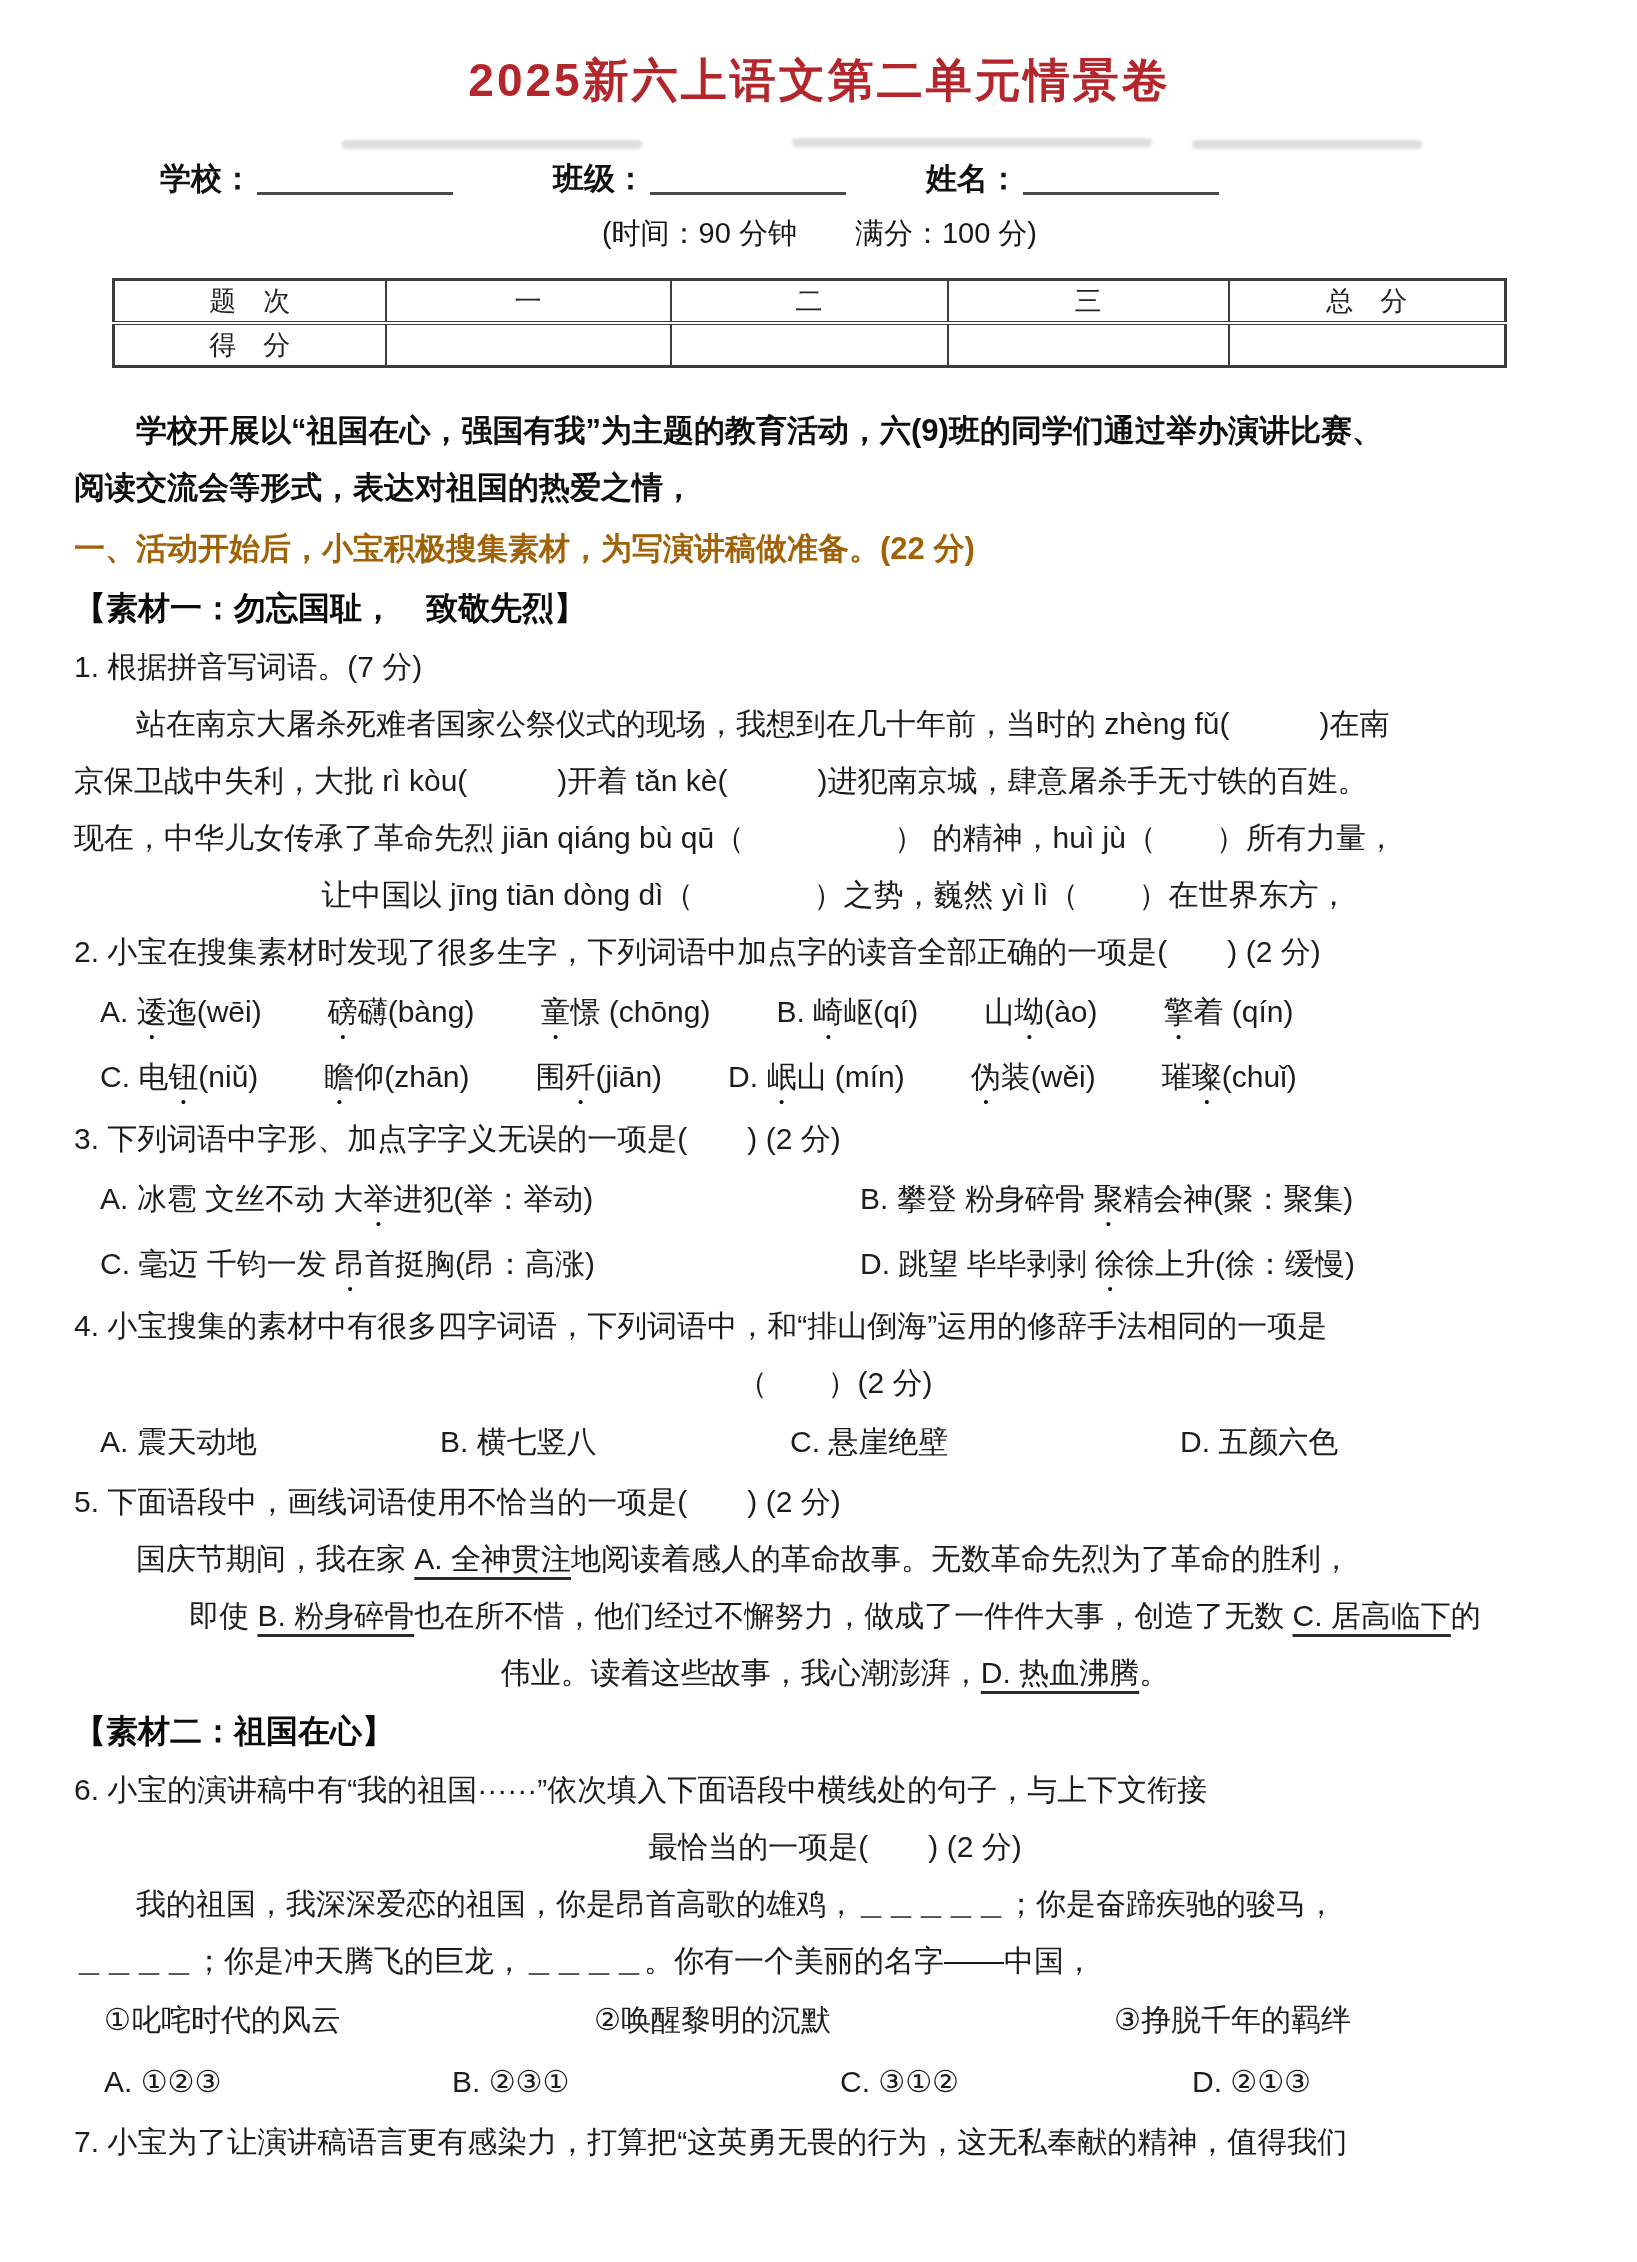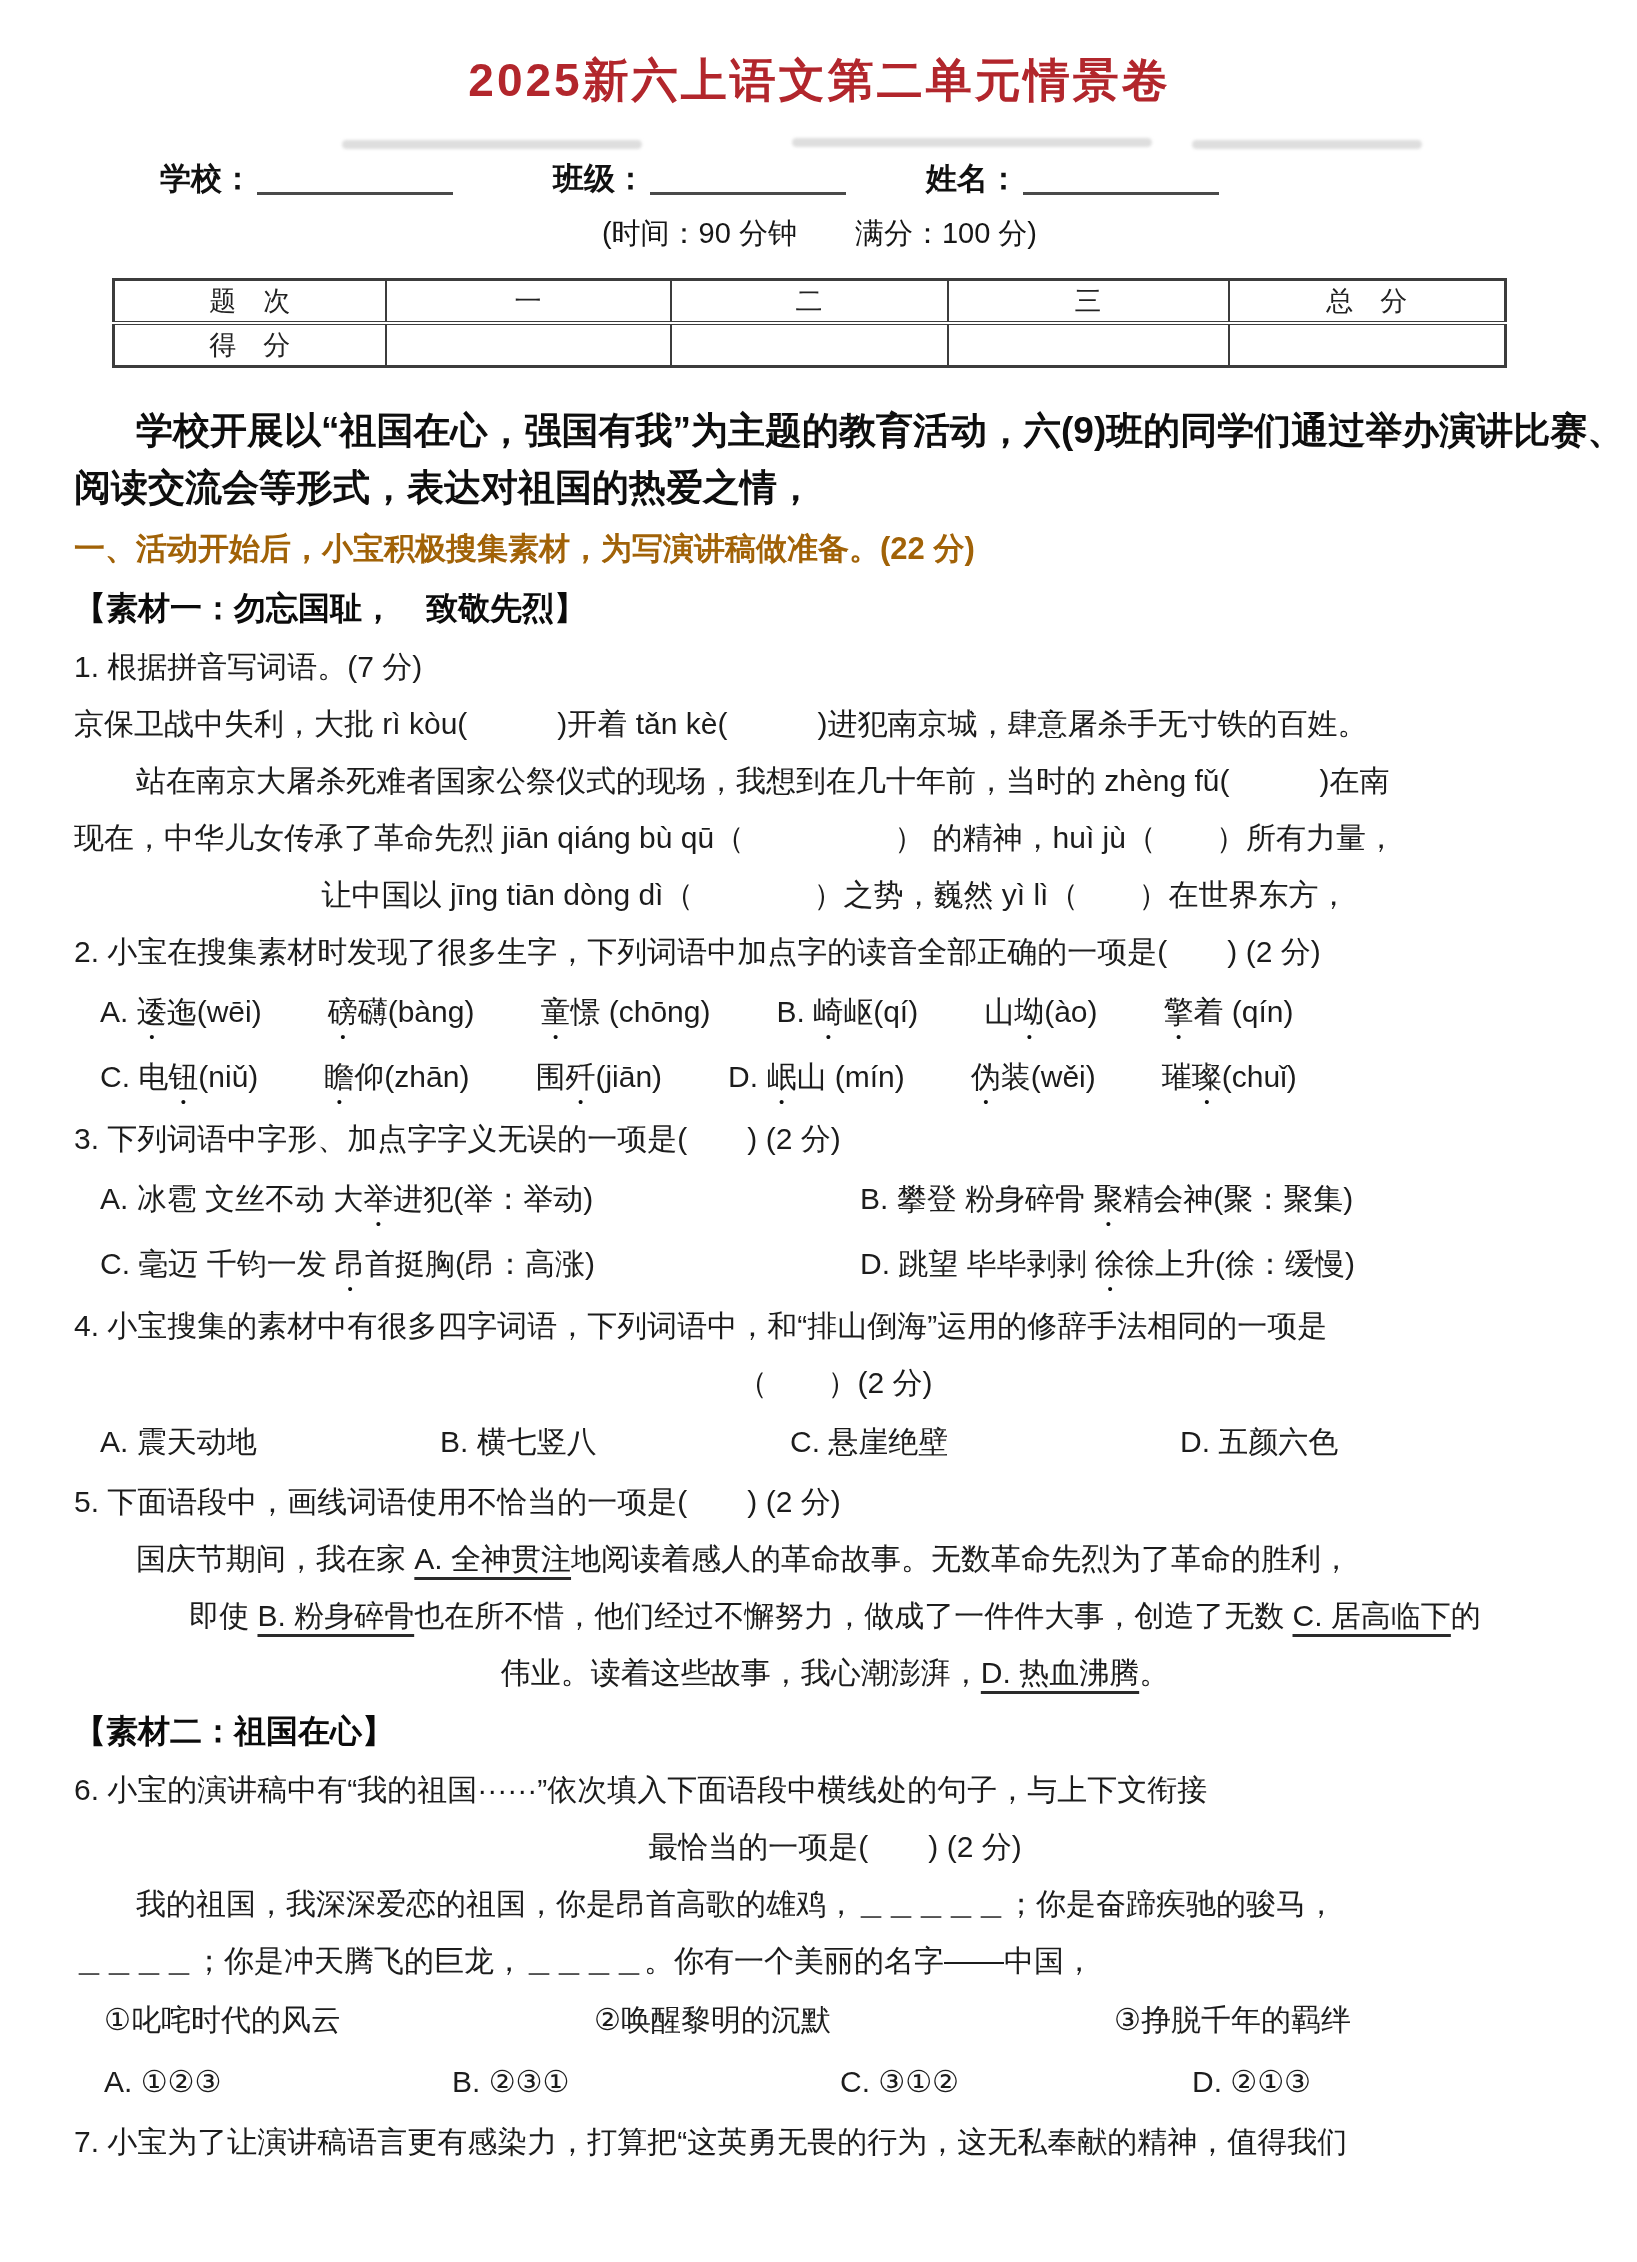--- a/index.html
+++ b/index.html
@@ -45,21 +45,21 @@
   table.score-table td{
     border:2px solid #3c3c3c;
     height:40px;
     text-align:center;
     font-size:27px;
     color:#222;
     padding:0 4px;
   }
   table.score-table tr.head-row td{border-bottom:4px double #3c3c3c;}
   table.score-table{border:3px solid #3c3c3c;}
-  .intro{margin-top:34px;font-weight:700;font-size:37px;color:#0e0e0e;}
+  .intro{margin-top:34px;font-weight:700;font-size:31px;color:#0e0e0e;}
   .line{line-height:57px;white-space:nowrap;}
   .indent-2{padding-left:62px;}
   .indent-1{padding-left:31px;text-align:center;}
   .section-heading{
     font-weight:700;font-size:31px;color:#a16207;line-height:58px;margin-top:4px;
   }
   .material-heading{font-weight:700;font-size:32px;color:#0b0b0b;line-height:60px;}
   .stem{line-height:57px;}
   .opt-row{display:flex;line-height:64px;}
   .q2-row{padding-left:26px;gap:12px;}
@@ -137,22 +137,22 @@
     <div class="line indent-2">学校开展以“祖国在心，强国有我”为主题的教育活动，六(9)班的同学们通过举办演讲比赛、</div>
     <div class="line">阅读交流会等形式，表达对祖国的热爱之情，</div>
   </div>
 
   <div class="section-heading">一、活动开始后，小宝积极搜集素材，为写演讲稿做准备。(22 分)</div>
 
   <div class="material-heading">【素材一：勿忘国耻，　致敬先烈】</div>
 
   <div>
     <div class="line stem">1. 根据拼音写词语。(7 分)</div>
+    <div class="line indent-2">站在南京大屠杀死难者国家公祭仪式的现场，我想到在几十年前，当时的 zhèng fǔ(　　　)在南</div>
     <div class="line">京保卫战中失利，大批 rì kòu(　　　)开着 tǎn kè(　　　)进犯南京城，肆意屠杀手无寸铁的百姓。</div>
-    <div class="line indent-2">站在南京大屠杀死难者国家公祭仪式的现场，我想到在几十年前，当时的 zhèng fǔ(　　　)在南</div>
     <div class="line">现在，中华儿女传承了革命先烈 jiān qiáng bù qū（　　　　　） 的精神，huì jù（　　）所有力量，</div>
     <div class="line indent-1">让中国以 jīng tiān dòng dì（　　　　）之势，巍然 yì lì（　　）在世界东方，</div>
   </div>
 
   <div>
     <div class="line stem">2. 小宝在搜集素材时发现了很多生字，下列词语中加点字的读音全部正确的一项是(　　) (2 分)</div>
     <div class="opt-row q2-row">
       <span class="word"><span>A. </span><span></span><span class="em">逶</span><span>迤(wēi)</span></span>
       <span class="word"><span></span><span></span><span class="em">磅</span><span>礴(bàng)</span></span>
       <span class="word"><span></span><span></span><span class="em">童</span><span>憬 (chōng)</span></span>

